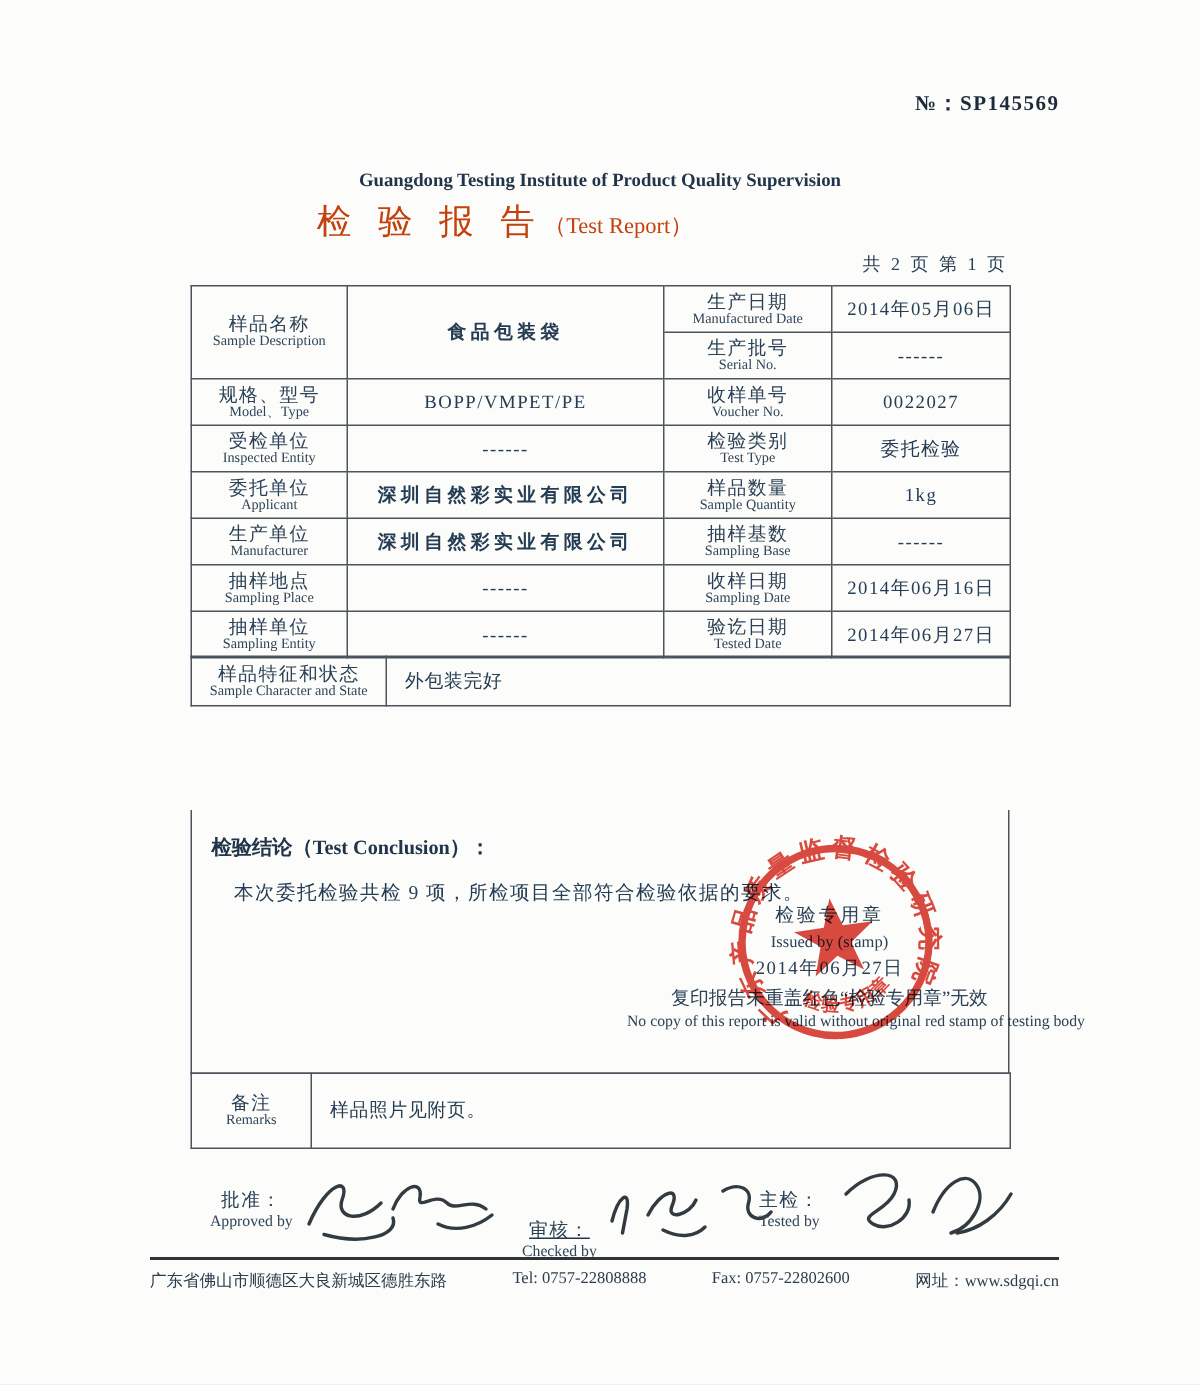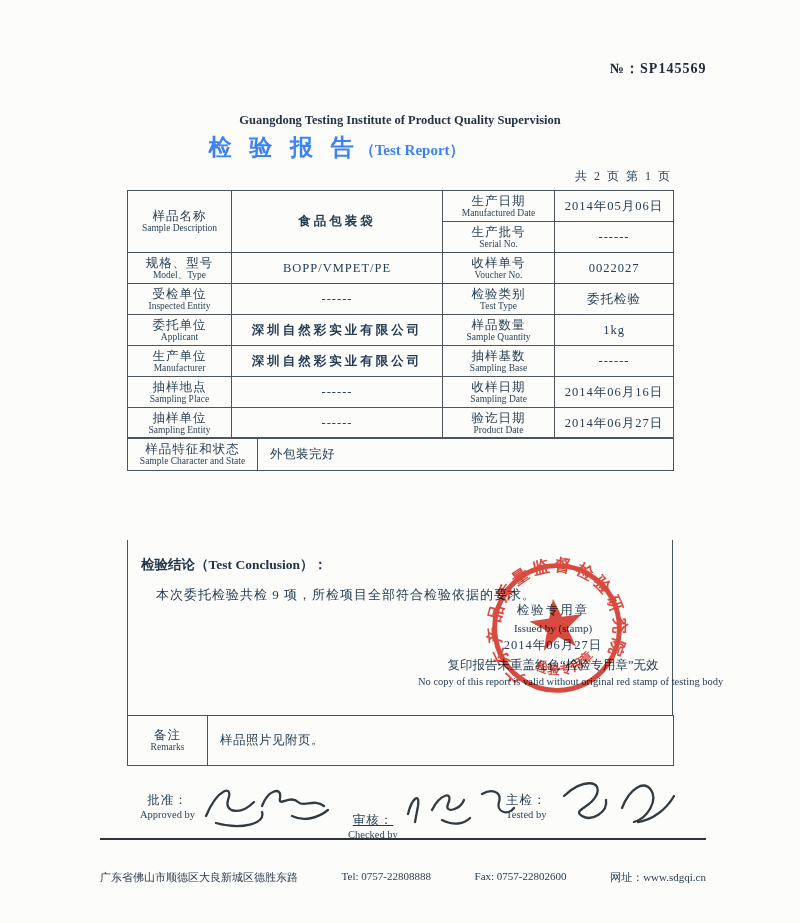--- a/index.html
+++ b/index.html
@@ -9,21 +9,21 @@
     font-family:"Liberation Serif","DejaVu Serif",serif;
     color:#24384e; overflow:hidden;
   }
   
   .report-no { position:absolute; top:60px; left:610px; font-size:14px; font-weight:bold; color:#1c2b3a; letter-spacing:1px; }
   .inst-cn  { position:absolute; top:86px; left:0; width:800px; text-align:center;
               font-size:20px; font-weight:bold; letter-spacing:3px; color:#1e3048; }
   .inst-en  { position:absolute; top:113px; left:0; width:800px; text-align:center;
               font-size:12.5px; font-weight:bold; color:#22344a; }
   .doc-title{ position:absolute; top:132px; left:0; width:673px; text-align:center;
-              font-weight:bold; color:#3b82f6; }
+              font-weight:normal; color:#c2410c; }
   .doc-title .t-cn { font-size:23px; letter-spacing:6px; }
   .doc-title .t-en { font-size:15px; letter-spacing:0; }
   .page-info{ position:absolute; top:168px; left:540px; width:132px; text-align:right;
               font-size:12px; color:#2b4157; letter-spacing:2px; }
   
   table.tbl { position:absolute; border-collapse:collapse; table-layout:fixed; }
   table.tbl td { border:1px solid #4c545c; padding:0 3px; vertical-align:middle; overflow:hidden; }
   .main-tbl    { left:127px; top:190px; width:546px; }
   .main-tbl tr { height:31px; }
   .wide-tbl    { left:127px; top:437px; width:546px; }
@@ -53,21 +53,21 @@
   .bot-text  { font-size:15px; letter-spacing:1px; }
   
   .sign-label { position:absolute; text-align:center; }
   .sign-label .cn { font-size:12.5px; color:#2b4156; letter-spacing:1px; }
   .sign-label .en { font-size:10.5px; color:#2e4458; }
   .sig { position:absolute; }
   .sig path { fill:none; stroke:#323b42; stroke-width:2.3; stroke-linecap:round; stroke-linejoin:round; }
   
   .footer-line { position:absolute; left:100px; top:838px; width:606px; height:2px; background:#2e343a; }
   .footer { position:absolute; left:100px; top:846px; width:606px; display:flex;
-            justify-content:space-between; font-size:11px; color:#2b3c4e; white-space:nowrap;margin-top:24px; }
+            justify-content:space-between; font-size:11px; color:#2b3c4e; white-space:nowrap; }
 </style>
 </head>
 <body>
 
 <div class="page">
 
   <div class="report-no">
     <span>№：</span><span>SP145569</span>
   </div>
   <div class="inst-en">Guangdong Testing Institute of Product Quality Supervision</div>
@@ -164,21 +164,21 @@
       <td class="val">2014年06月16日</td>
     </tr>
     <tr>
       <td class="lbl">
         <div class="cn">抽样单位</div>
         <div class="en">Sampling Entity</div>
       </td>
       <td class="val">------</td>
       <td class="lbl">
         <div class="cn">验讫日期</div>
-        <div class="en">Product Date</div>
+        <div class="en">Tested Date</div>
       </td>
       <td class="val">2014年06月27日</td>
     </tr>
   </tbody>
     </table>
 
   <table class="tbl wide-tbl">
     <colgroup>
         <col style="width:130px">
         <col style="width:416px">

